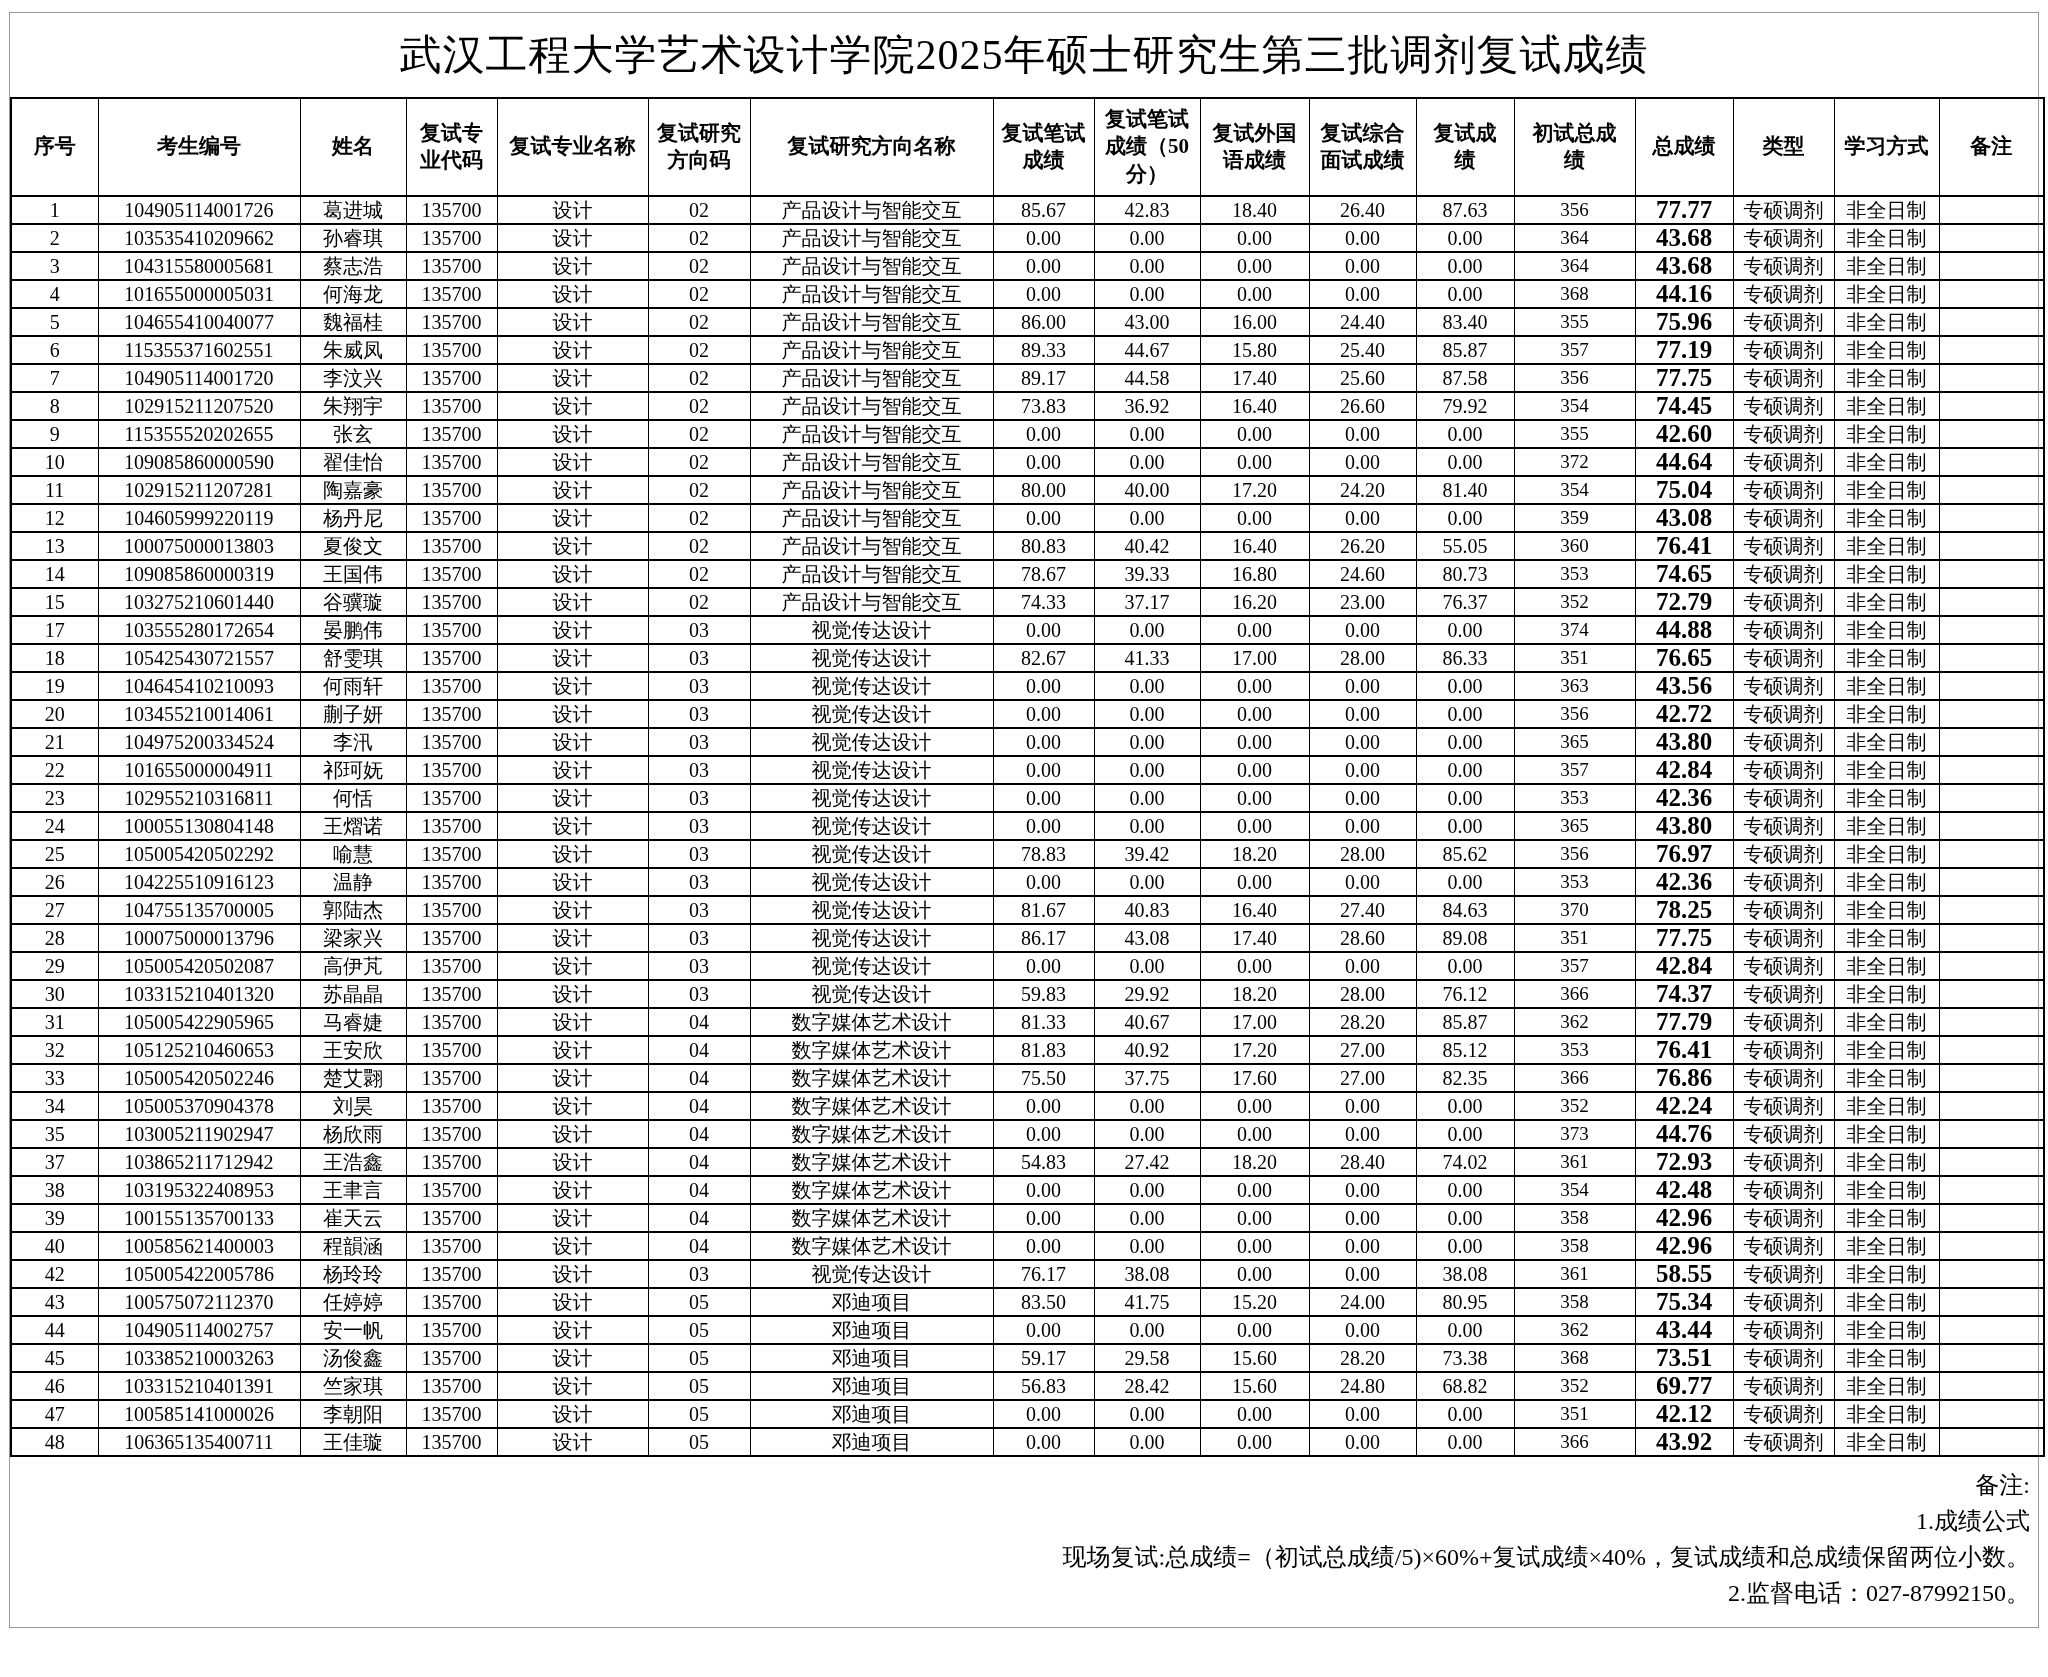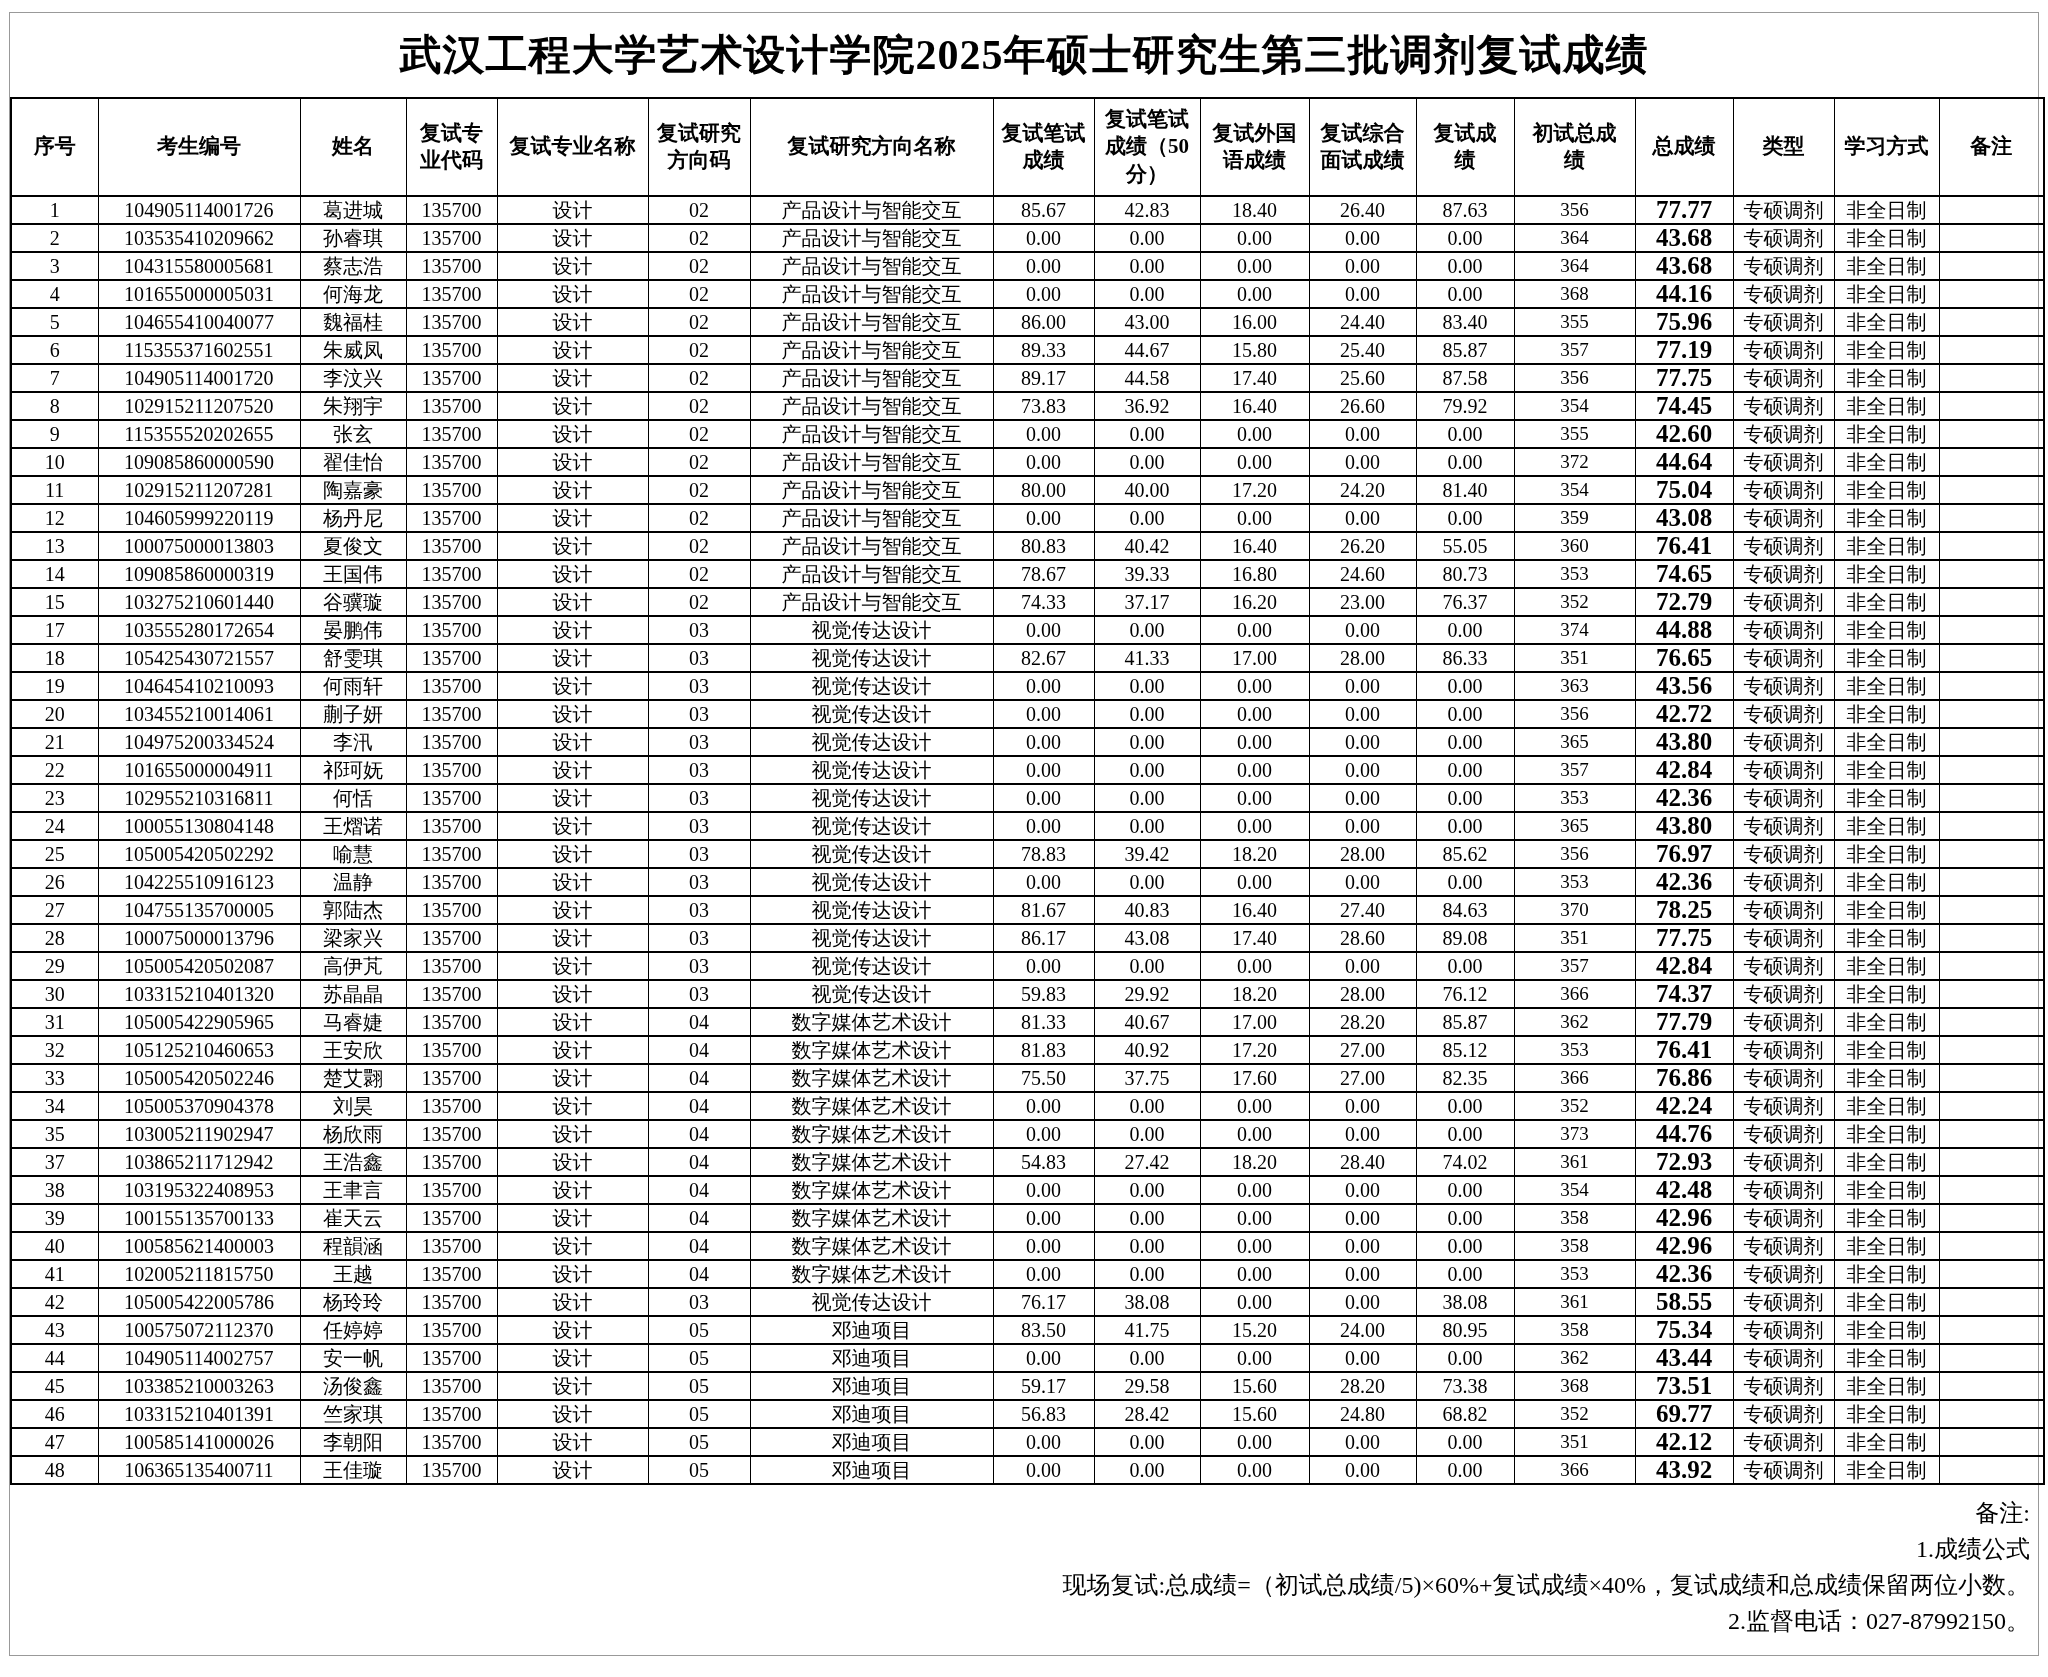--- a/index.html
+++ b/index.html
@@ -1,18 +1,18 @@
 <!DOCTYPE html>
 <html><head>
 <meta charset="utf-8">
 <style>
   html,body{margin:0;padding:0;background:#fff;color:#000;}
   body{width:2048px;height:1677px;position:relative;font-family:"Liberation Serif","DejaVu Serif",serif;}
   .sheet{position:absolute;left:9px;top:12px;width:2028px;border:1px solid #999;background:#fff;}
-  .title{height:84px;display:flex;align-items:center;justify-content:center;font-weight:bold;font-size:42px;letter-spacing:1px;white-space:nowrap;}
+  .title{height:84px;display:flex;align-items:center;justify-content:center;font-weight:normal;font-size:42px;letter-spacing:1px;white-space:nowrap;}
   table{width:2028px;border-collapse:collapse;table-layout:fixed;border:2px solid #000;}
   th,td{border-left:1px solid #000;border-right:1px solid #000;border-top:2px solid #000;border-bottom:2px solid #000;text-align:center;padding:0;overflow:hidden;}
   th{height:96px;font-size:21px;font-weight:bold;line-height:1.3;padding:0 8px;}
   td{font-size:20px;height:26px;line-height:26px;white-space:nowrap;}
   td.small{font-size:19px;}
   td.bold{font-weight:bold;font-size:25px;}
   .footer{padding:10px 8px 16px 8px;font-size:24px;line-height:1.5;}
   .footer div{white-space:nowrap;text-align:right;}
 </style>
 </head>
@@ -778,39 +778,20 @@
           <td>0.00</td>
           <td>0.00</td>
           <td>0.00</td>
           <td class="small">358</td>
           <td class="bold">42.96</td>
           <td>专硕调剂</td>
           <td>非全日制</td>
           <td></td>
         </tr>
         <tr>
-          <td>41</td>
-          <td>102005211815750</td>
-          <td>王越</td>
-          <td>135700</td>
-          <td>设计</td>
-          <td>04</td>
-          <td>数字媒体艺术设计</td>
-          <td>0.00</td>
-          <td>0.00</td>
-          <td>0.00</td>
-          <td>0.00</td>
-          <td>0.00</td>
-          <td class="small">353</td>
-          <td class="bold">42.36</td>
-          <td>专硕调剂</td>
-          <td>非全日制</td>
-          <td></td>
-        </tr>
-        <tr>
           <td>42</td>
           <td>105005422005786</td>
           <td>杨玲玲</td>
           <td>135700</td>
           <td>设计</td>
           <td>03</td>
           <td>视觉传达设计</td>
           <td>76.17</td>
           <td>38.08</td>
           <td>0.00</td>

